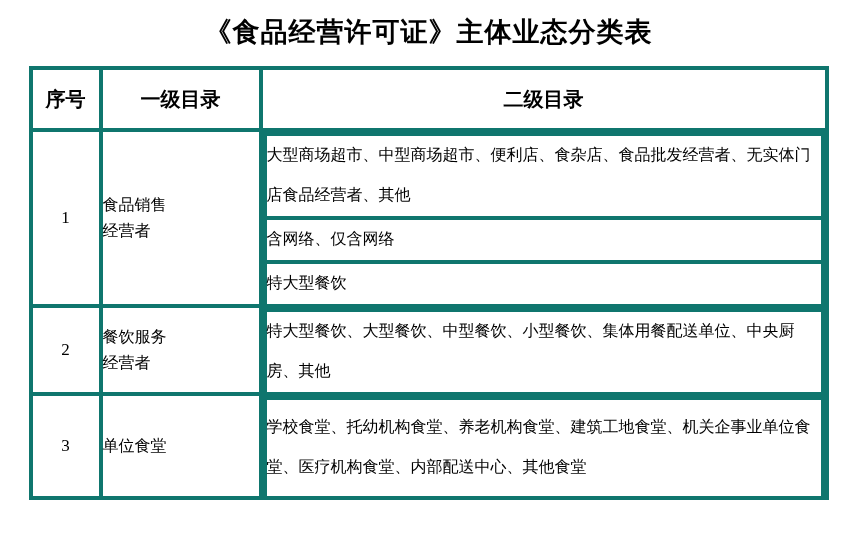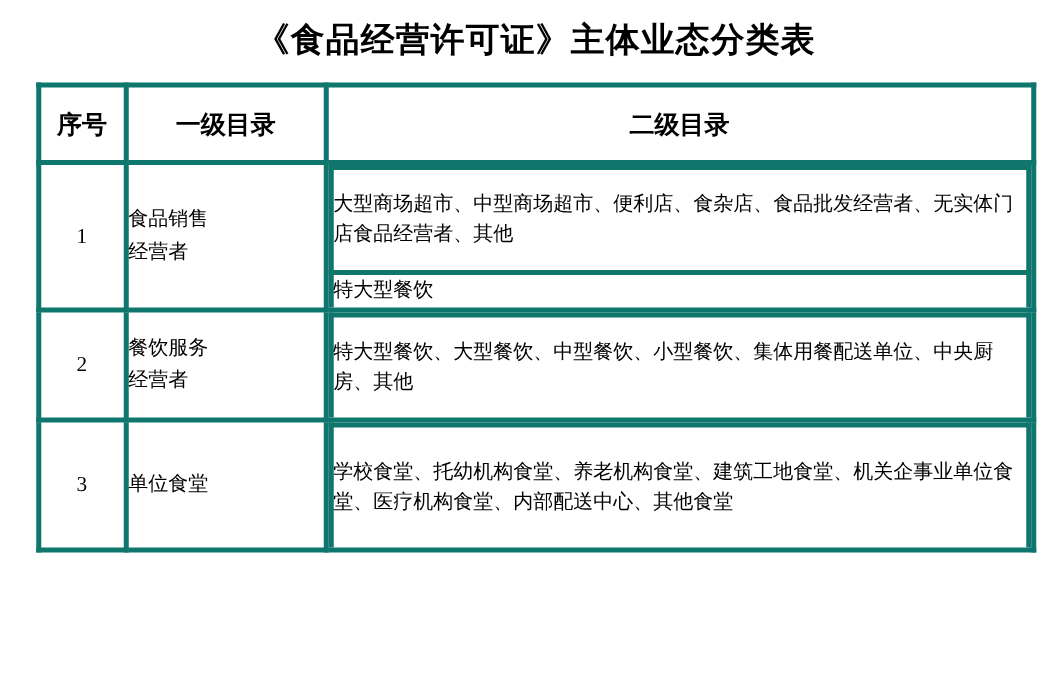--- a/index.html
+++ b/index.html
@@ -66,21 +66,21 @@
   .sub-table {
     border-collapse: collapse;
     width: 100%;
     table-layout: fixed;
   }
   .sub-table td {
     border: none;
     border-bottom: 1px solid #000000;
     padding: 9px 12px 10px 12px;
     font-size: 16px;
-    line-height: 24px;
+    line-height: 40px;
     text-align: left;
     font-family: Liberation Mono, monospace;
   }
   .sub-table tr:last-child td {
     border-bottom: none;
   }
   .nested-holder {
     padding: 0 !important;
   }
 </style>
@@ -108,20 +108,23 @@
         <td class="seq-cell">1</td>
         <td class="lvl1-cell">
           <div>食品销售</div>
           <div>经营者</div>
         </td>
         <td class="nested-holder">
           <table class="sub-table">
             <tbody>
               <tr>
                 <td style="height:80px;">大型商场超市、中型商场超市、便利店、食杂店、食品批发经营者、无实体门店食品经营者、其他</td>
+              </tr>
+              <tr>
+                <td style="height:26px;">含网络、仅含网络</td>
               </tr>
               <tr>
                 <td style="height:26px;">特大型餐饮</td>
               </tr>
             </tbody>
           </table>
         </td>
       </tr>
 
       <tr>

